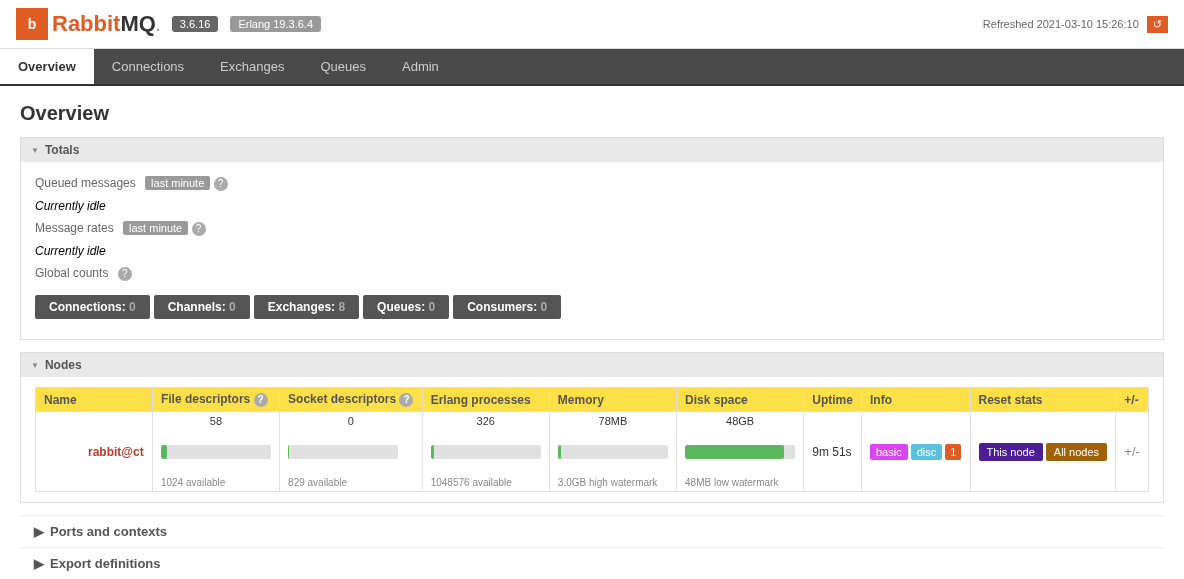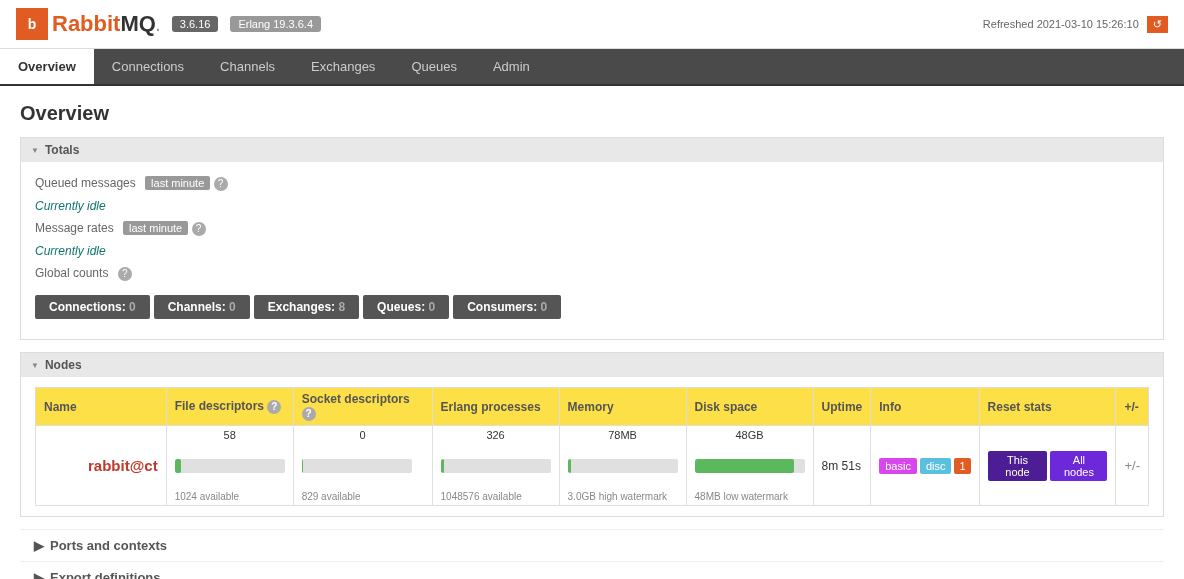--- a/index.html
+++ b/index.html
@@ -164,21 +164,21 @@
       background: #aaa;
       color: white;
       width: 14px;
       height: 14px;
       border-radius: 50%;
       text-align: center;
       line-height: 14px;
       font-size: 10px;
       cursor: help;
     }
-    .idle-text { color: #0f766e; font-style: italic; margin-top: 36px; }
+    .idle-text { color: #000000; font-style: italic; margin-top: 36px; }
 
     
     .nodes-table {
       width: 100%;
       border-collapse: collapse;
       font-size: 12px;
     }
     .nodes-table th {
       background: #fde047;
       border: 1px solid #ddd;
@@ -188,21 +188,21 @@
       color: #555;
     }
     .nodes-table td {
       border: 1px solid #e0e0e0;
       padding: 3px 8px;
       vertical-align: middle;
     }
     .nodes-table .node-name {
       color: #c0392b;
       font-weight: bold;
-      font-size: 15px;
+      font-size: 12px;
       padding-left: 44px;
     }
     
     
     .progress-container {
       display: flex;
       flex-direction: column;
       gap: 18px;
     }
     .progress-bar-outer {
@@ -262,21 +262,21 @@
     .btn-node {
       background: #4c1d95;
       color: white;
       border: none;
       padding: 3px 8px;
       border-radius: 2px;
       cursor: pointer;
       font-size: 11px;
     }
     .btn-all {
-      background: #6d28d9;
+      background: #a16207;
       color: white;
       border: none;
       padding: 3px 8px;
       border-radius: 2px;
       cursor: pointer;
       font-size: 11px;
     }
 
     .plusminus {
       color: #888;
@@ -311,21 +311,20 @@
   </div>
   <div class="refresh-info">
     <span>Refreshed 2021-03-10 15:26:10</span>
     <button class="refresh-btn">↺</button>
   </div>
 </div>
 
 <nav class="nav">
   <a class="nav-item active">Overview</a>
   <a class="nav-item">Connections</a>
-  <a class="nav-item">Channels</a>
   <a class="nav-item">Exchanges</a>
   <a class="nav-item">Queues</a>
   <a class="nav-item">Admin</a>
 </nav>
 
 <div class="main">
   <h1 class="page-title">Overview</h1>
 
   <div class="section">
     <div class="section-header">
@@ -428,21 +427,21 @@
             </td>
             <td>
               <div class="progress-container">
                 <div class="progress-val">48GB</div>
                 <div class="progress-bar-outer">
                   <div class="progress-bar-inner" style="width: 90%; background: #5cb85c;"></div>
                 </div>
                 <div class="progress-sub">48MB low watermark</div>
               </div>
             </td>
-            <td>8m 51s</td>
+            <td>9m 51s</td>
             <td>
               <div class="info-badges">
                 <span class="badge-basic">basic</span>
                 <span class="badge-disc">disc</span>
                 <span class="badge-num">1</span>
               </div>
             </td>
             <td>
               <div class="reset-btns">
                 <button class="btn-node">This node</button>

